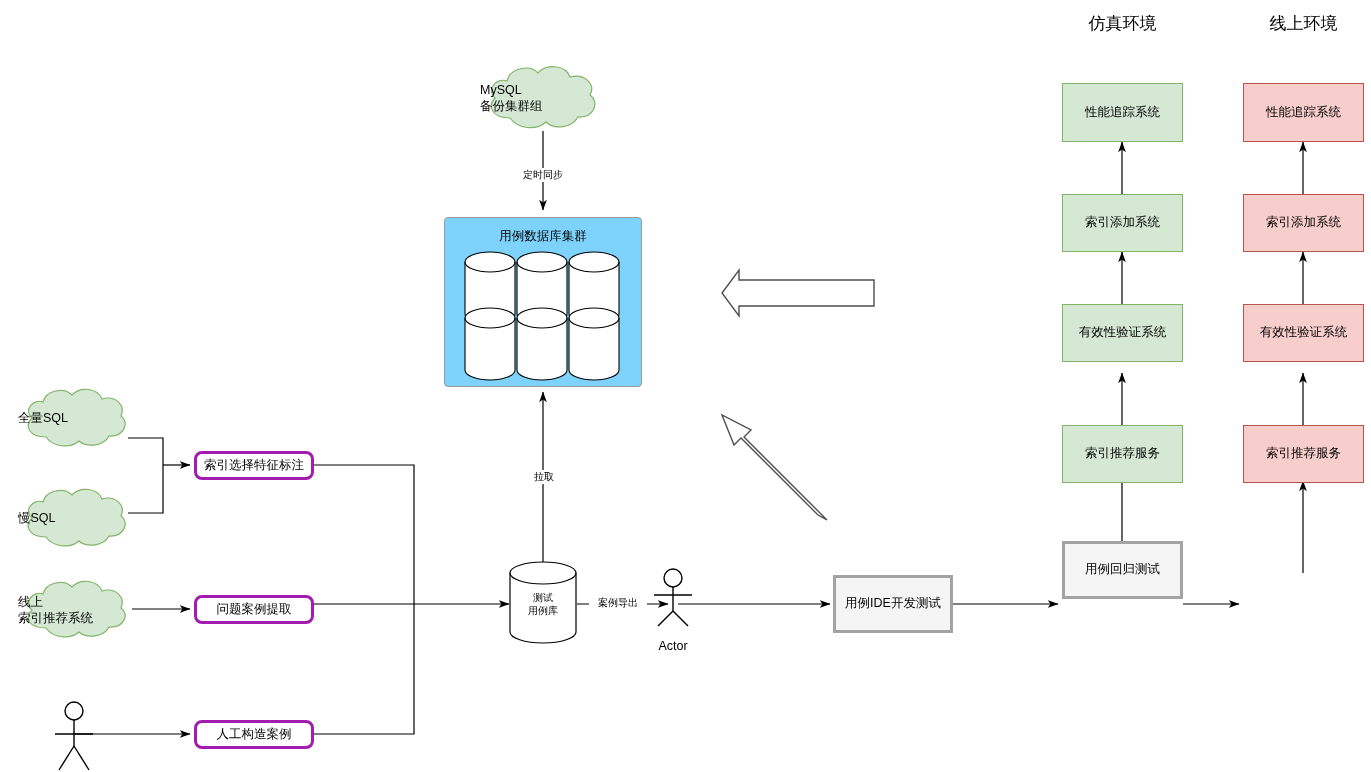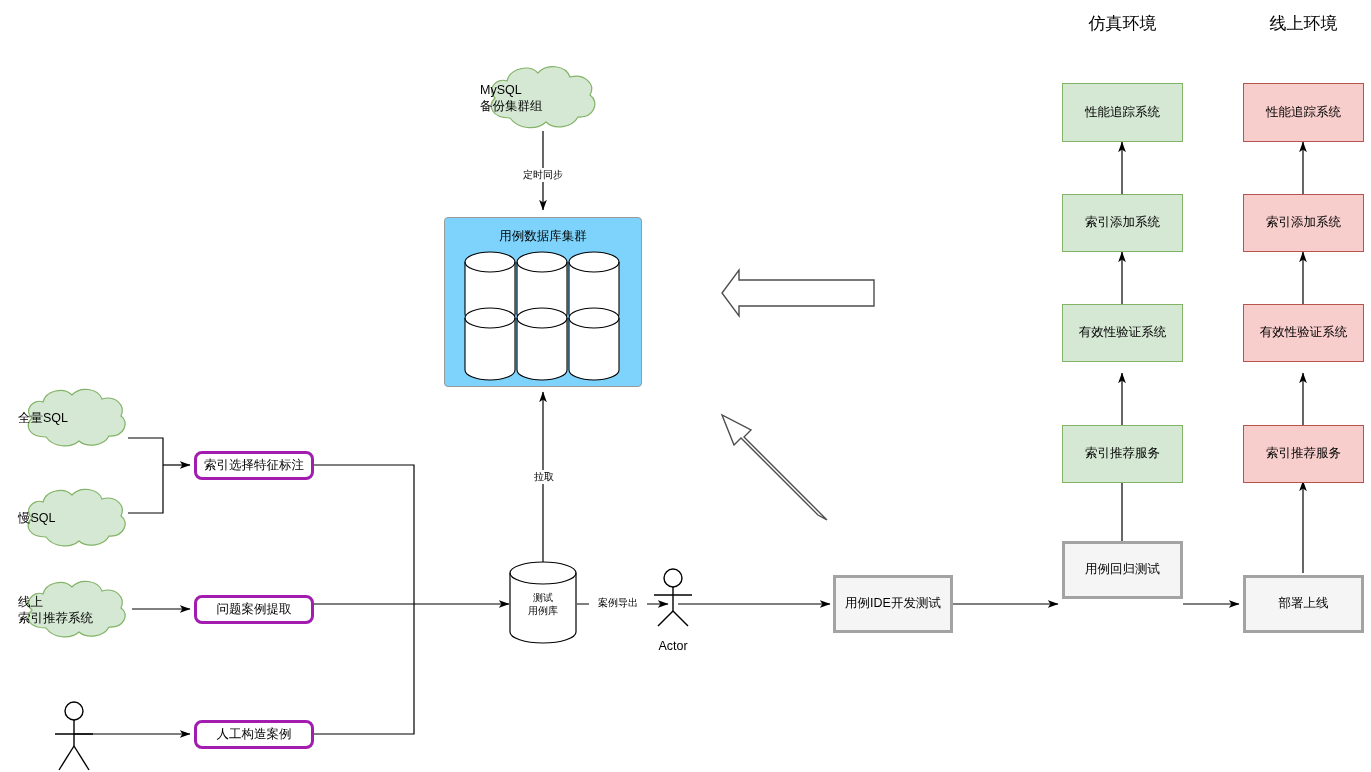--- a/index.html
+++ b/index.html
@@ -294,23 +294,20 @@
       <line x1="28" y1="46" x2="43" y2="70" stroke="#000000" stroke-width="1.4"></line>
     </svg>
   </div>
 
   <div class="node rect-grey" style="left:833px; top:575px; width:120px; height:58px;">
     <span class="node-text">用例IDE开发测试</span>
   </div>
   <div class="node rect-grey" style="left:1062px; top:541px; width:121px; height:58px;">
     <span class="node-text">用例回归测试</span>
   </div>
-  <div class="node rect-grey" style="left:1243px; top:575px; width:121px; height:58px;">
-    <span class="node-text">部署上线</span>
-  </div>
 
   <div class="node rect-green" style="left:1062px; top:83px; width:121px; height:59px;">
     <span class="node-text">性能追踪系统</span>
   </div>
   <div class="node rect-green" style="left:1062px; top:194px; width:121px; height:58px;">
     <span class="node-text">索引添加系统</span>
   </div>
   <div class="node rect-green" style="left:1062px; top:304px; width:121px; height:58px;">
     <span class="node-text">有效性验证系统</span>
   </div>

